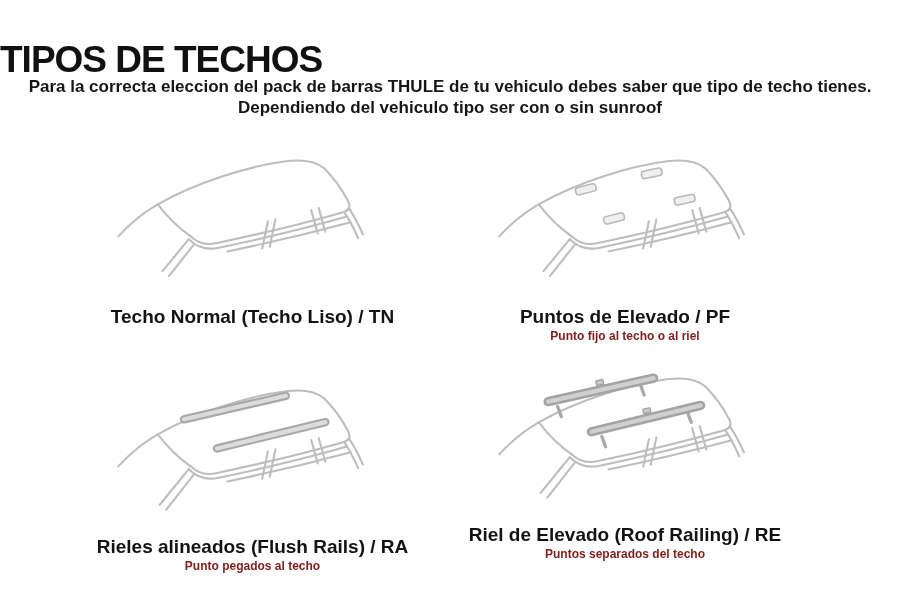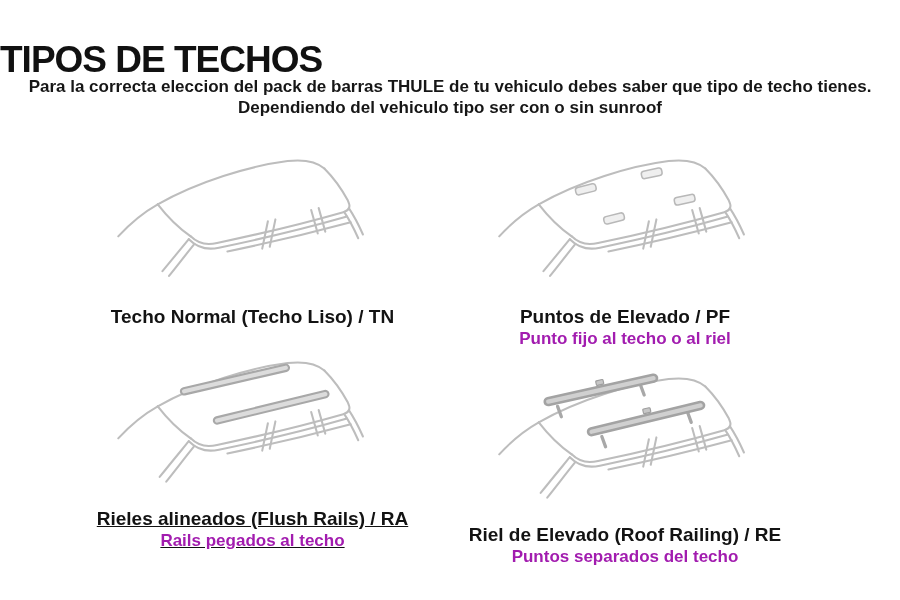--- a/index.html
+++ b/index.html
@@ -11,27 +11,27 @@
     position:absolute;top:12px;left:0;width:900px;text-align:left;
     font-size:37px;font-weight:700;letter-spacing:-1px;color:#111111;margin-top:27px;
   }
   .intro{
     position:absolute;top:76px;left:0;width:900px;text-align:center;
     font-size:17px;font-weight:700;line-height:21px;color:#161616;
   }
   .cell{position:absolute;text-align:center;}
   .cell-tn{left:30px;top:146px;width:445px;}
   .cell-pf{left:425px;top:146px;width:400px;}
-  .cell-ra{left:30px;top:348px;width:445px;text-decoration:underline;}
+  .cell-ra{left:30px;top:376px;width:445px;}
   .cell-re{left:425px;top:364px;width:400px;}
   .cell svg{display:block;margin:0 auto;position:relative;}
   .cell-tn svg,.cell-ra svg{left:13px;}
   .cell-pf svg,.cell-re svg{left:22px;}
   .caption{font-size:19px;font-weight:600;margin-top:0;color:#131313;}
-  .subcaption{font-size:17px;font-weight:600;margin-top:1px;color:#a21caf;}
+  .subcaption{font-size:12px;font-weight:600;margin-top:1px;color:#7f1d1d;}
   .art{fill:none;stroke:#bdbdbd;stroke-width:2.2;stroke-linecap:round;stroke-linejoin:round;}
 </style>
 </head>
 <body>
 
 <div class="canvas">
 
   <div class="title">TIPOS DE TECHOS</div>
 
   <div class="intro">
@@ -120,21 +120,21 @@
         <path d="M 253,66 C 259,75 264,85 268,94"></path>
       </g>
       <g fill="none" stroke-linecap="round">
         <path d="M 78,46 L 186,21" stroke="#a8a8a8" stroke-width="9"></path>
         <path d="M 78,46 L 186,21" stroke="#dcdcdc" stroke-width="4.5"></path>
         <path d="M 113,77 L 228,49" stroke="#a8a8a8" stroke-width="9"></path>
         <path d="M 113,77 L 228,49" stroke="#dcdcdc" stroke-width="4.5"></path>
       </g>
     </svg>
     <div class="caption">Rieles alineados (Flush Rails) / RA</div>
-    <div class="subcaption">Rails pegados al techo</div>
+    <div class="subcaption">Punto pegados al techo</div>
   </div>
 
   <div class="cell cell-re">
     <svg viewBox="0 0 330 170" width="330" height="160">
       <g class="art">
         <path d="M 8,96 C 20,83 34,71 50,62"></path>
         <path d="M 50,62 C 92,38 148,21 188,16 C 206,14 218,16 227,24"></path>
         <path d="M 227,24 C 237,34 246,47 252,58 C 255,64 254,68 248,70"></path>
         <path d="M 50,62 C 60,75 72,87 85,96"></path>
         <path d="M 248,70 C 206,82 156,94 113,103 C 101,106 92,103 85,96"></path>

